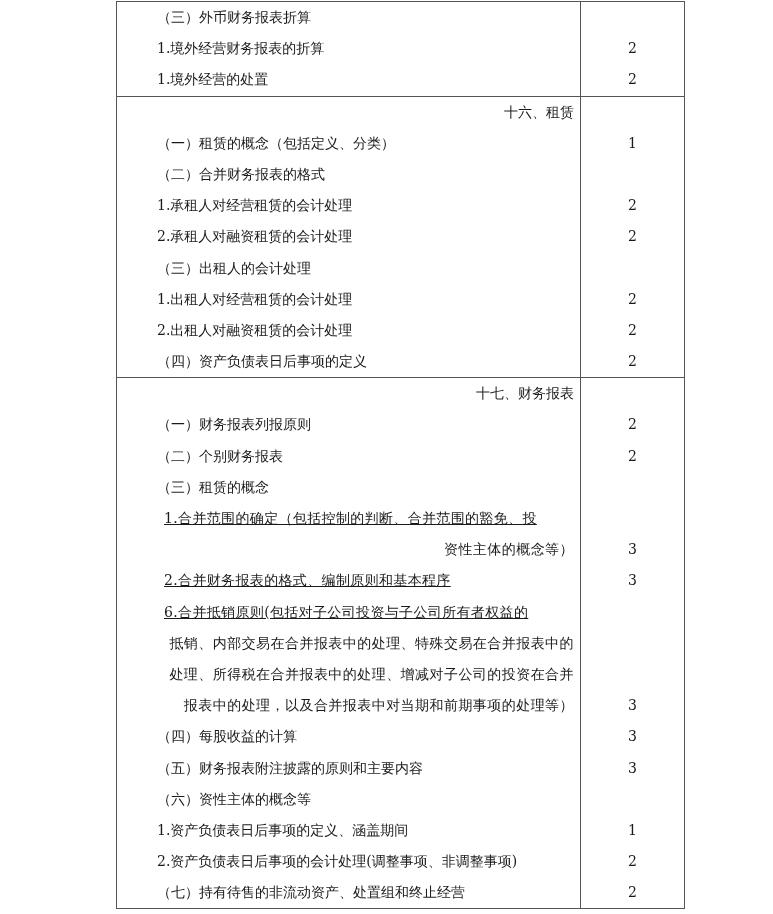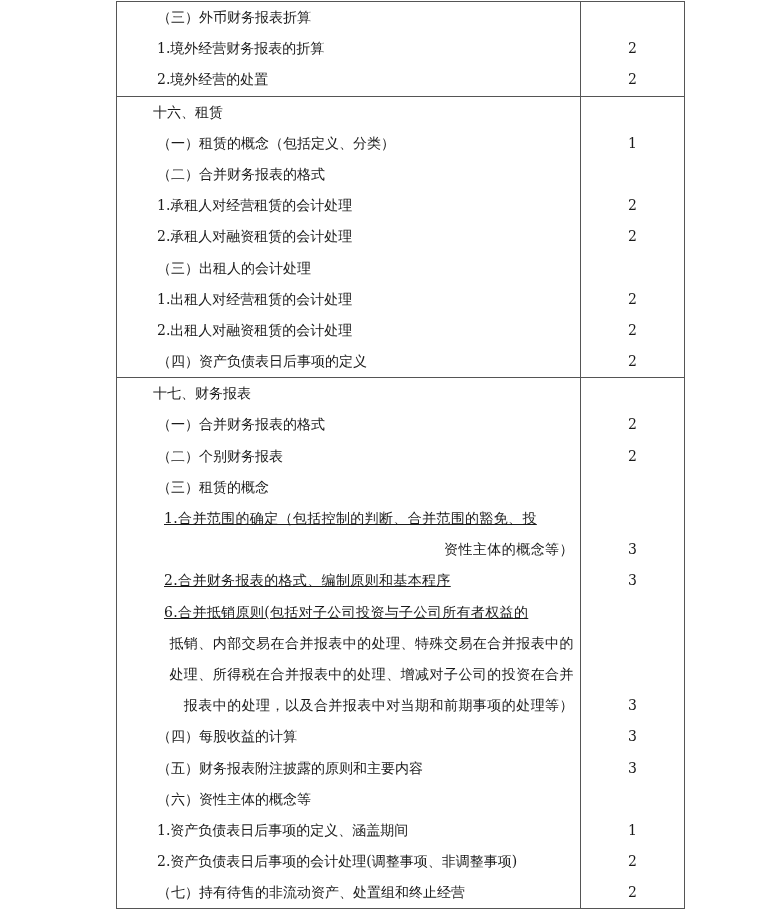--- a/index.html
+++ b/index.html
@@ -42,41 +42,41 @@
       line-height: 31.2px;
       font-size: 14px;
       white-space: nowrap;
       overflow: hidden;
     }
     .content-cell .line {
       padding-left: 8px;
       padding-right: 6px;
     }
     .indent { padding-left: 40px !important; }
-    .heading-indent { padding-left: 36px !important; }
+    .heading-indent { padding-left: 36px !important; text-align: right; }
     .wrap-first { padding-left: 47px !important; letter-spacing: 0.35px; text-decoration: underline; }
     .wrap-rest { padding-left: 8px; letter-spacing: 0.45px; text-align: right; }
     .hours-cell .line {
       text-align: center;
       padding-left: 0;
       padding-right: 0;
     }
   </style>
 </head>
 <body>
 
 <div class="page">
   <table class="outline">
     <tbody>
 
       <tr>
         <td class="content-cell">
           <div class="line indent">（三）外币财务报表折算</div>
           <div class="line indent">1.境外经营财务报表的折算</div>
-          <div class="line indent">2.境外经营的处置</div>
+          <div class="line indent">1.境外经营的处置</div>
         </td>
         <td class="hours-cell">
           <div class="line"></div>
           <div class="line">2</div>
           <div class="line">2</div>
         </td>
       </tr>
 
       <tr>
         <td class="content-cell">
@@ -99,21 +99,21 @@
           <div class="line"></div>
           <div class="line">2</div>
           <div class="line">2</div>
           <div class="line">2</div>
         </td>
       </tr>
 
       <tr>
         <td class="content-cell">
           <div class="line heading-indent">十七、财务报表</div>
-          <div class="line indent">（一）合并财务报表的格式</div>
+          <div class="line indent">（一）财务报表列报原则</div>
           <div class="line indent">（二）个别财务报表</div>
           <div class="line indent">（三）租赁的概念</div>
           <div class="line wrap-first">1.合并范围的确定（包括控制的判断、合并范围的豁免、投</div>
           <div class="line wrap-rest">资性主体的概念等）</div>
           <div class="line wrap-first">2.合并财务报表的格式、编制原则和基本程序</div>
           <div class="line wrap-first">6.合并抵销原则(包括对子公司投资与子公司所有者权益的</div>
           <div class="line wrap-rest">抵销、内部交易在合并报表中的处理、特殊交易在合并报表中的</div>
           <div class="line wrap-rest">处理、所得税在合并报表中的处理、增减对子公司的投资在合并</div>
           <div class="line wrap-rest">报表中的处理，以及合并报表中对当期和前期事项的处理等）</div>
           <div class="line indent">（四）每股收益的计算</div>

